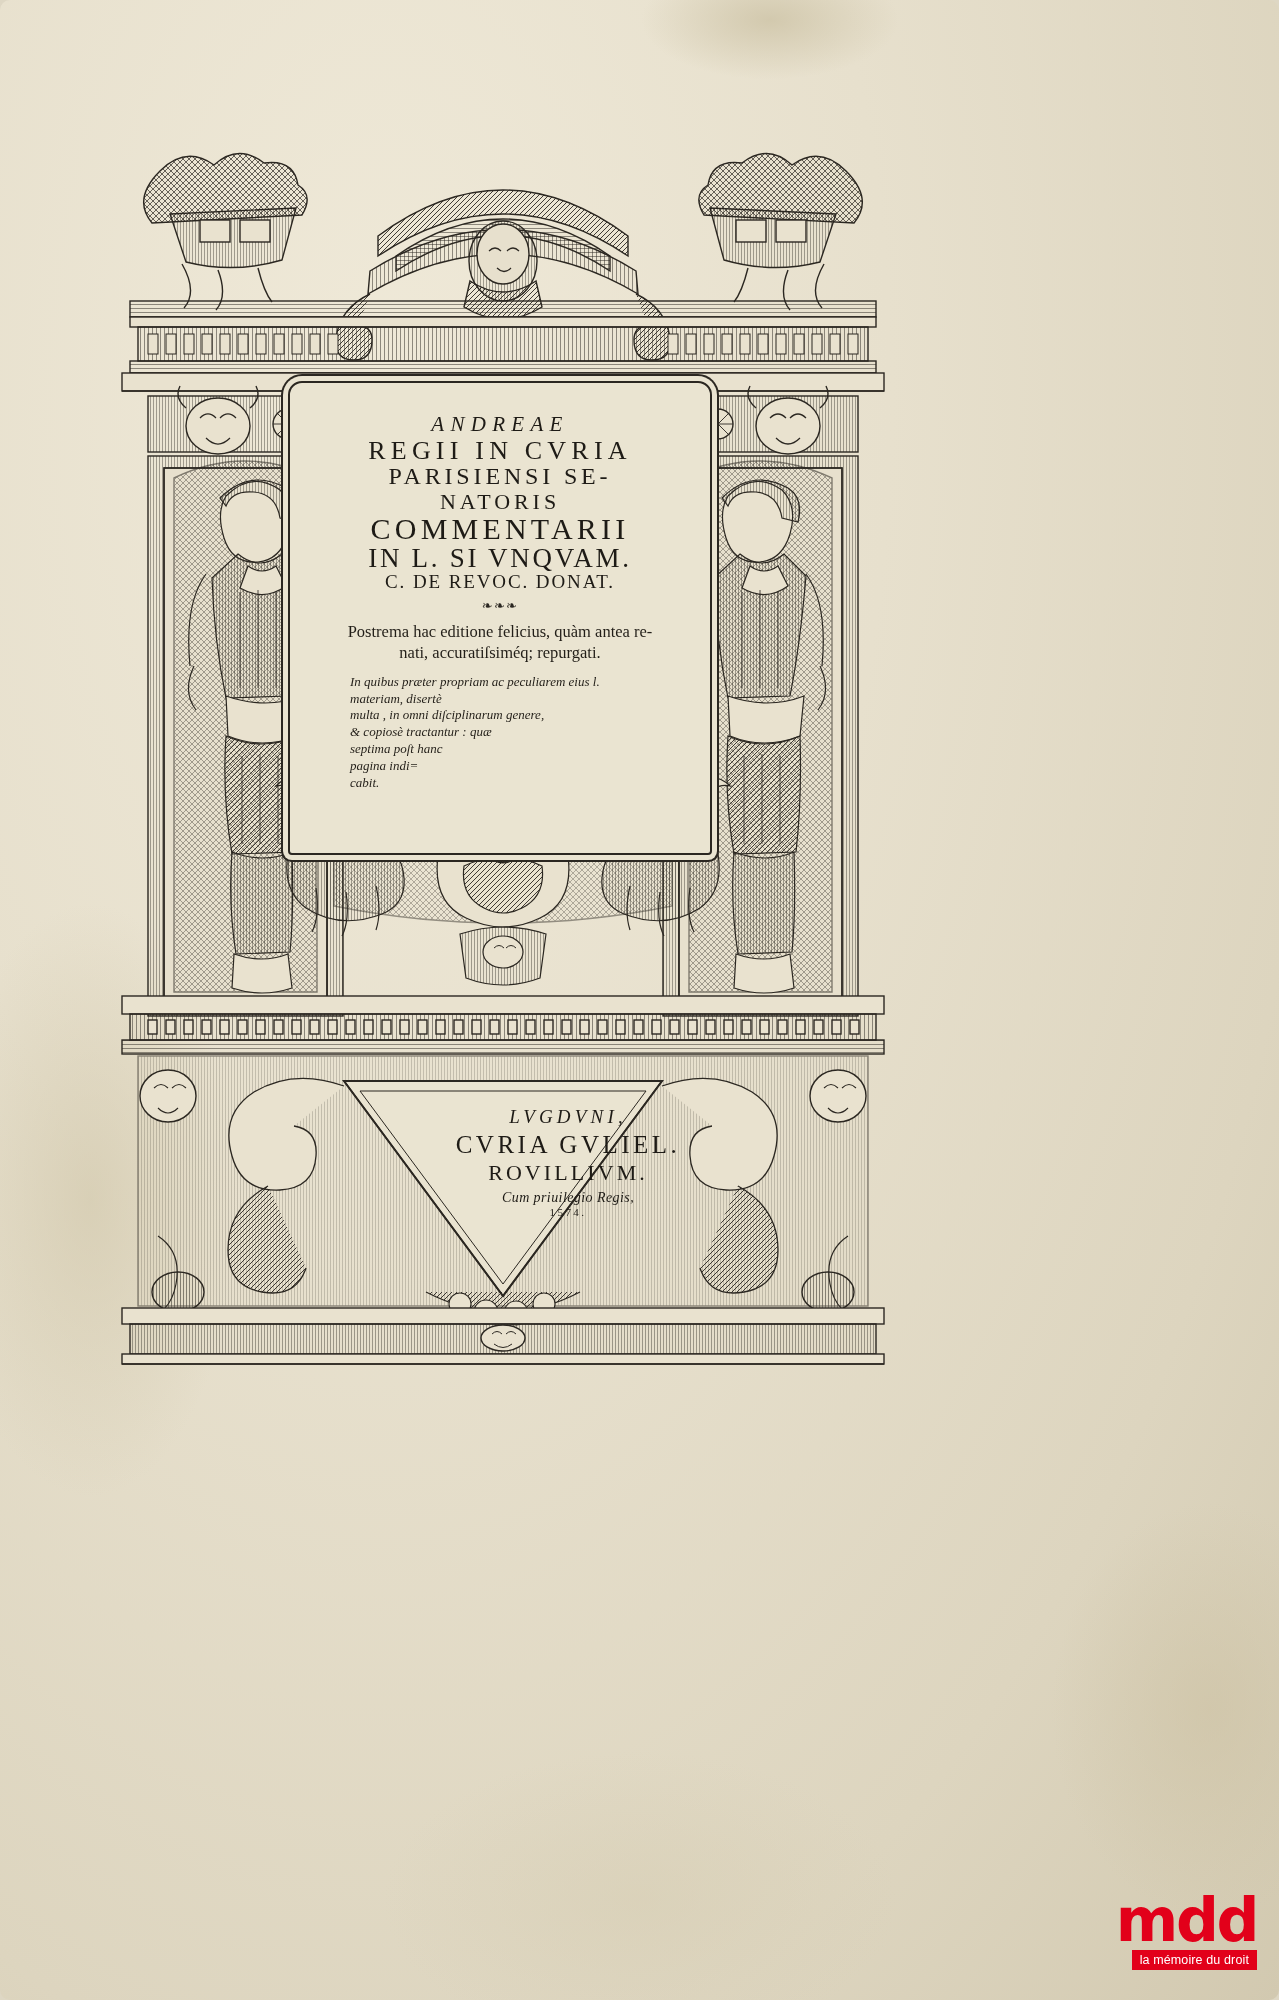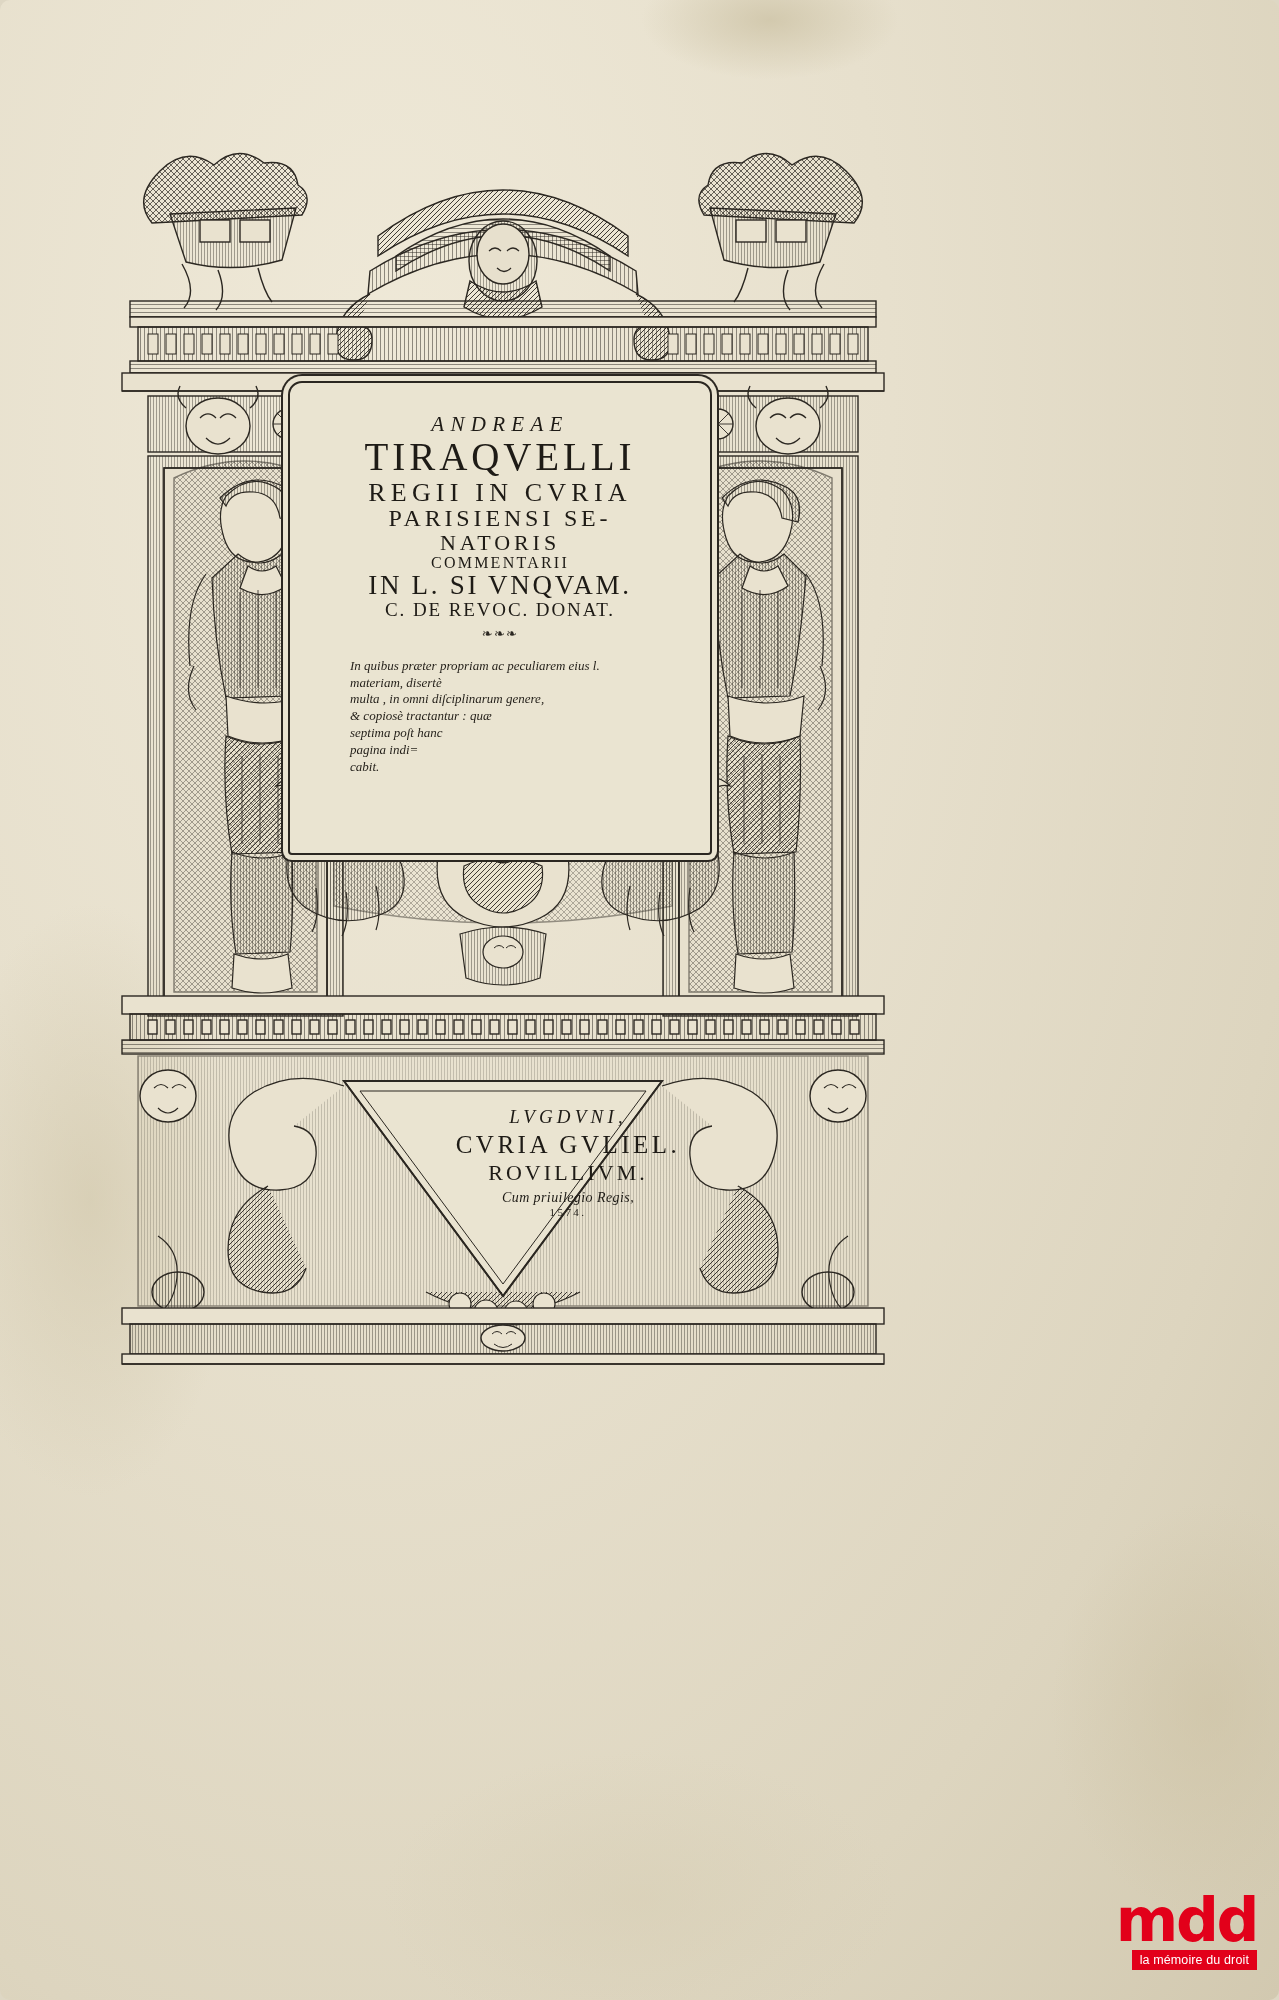--- a/index.html
+++ b/index.html
@@ -42,21 +42,21 @@
   .title-line{
     text-align:center;color:#1e1b16;letter-spacing:.16em;
     font-family:"Liberation Serif", serif;line-height:1.05;
     white-space:nowrap;
   }
   .l-author{font-size:21px;letter-spacing:.30em;font-style:italic;margin-bottom:2px;}
   .l-main{font-size:39px;letter-spacing:.10em;margin-bottom:1px;}
   .l-2{font-size:26px;letter-spacing:.20em;}
   .l-3{font-size:24px;letter-spacing:.16em;}
   .l-4{font-size:22px;letter-spacing:.18em;}
-  .l-5{font-size:16px;letter-spacing:.14em;text-align:center;}
+  .l-5{font-size:30px;letter-spacing:.14em;text-align:center;}
   .l-6{font-size:27px;letter-spacing:.10em;}
   .l-7{font-size:19px;letter-spacing:.10em;}
   .orn{font-size:13px;letter-spacing:.1em;margin:6px 0 6px;color:#2b2721;}
   .sub{
     text-align:center;color:#221e18;font-size:16.5px;line-height:1.25;
     width:330px;margin-top:2px;
   }
   .sub2{
     color:#221e18;font-size:13px;line-height:1.3;
     width:300px;margin-top:10px;font-style:italic;
@@ -381,28 +381,29 @@
           <ellipse cx="395" cy="1242" rx="22" ry="13" fill="#e9e2cf"></ellipse>
           <path d="M384 1238 q5 -5 10 0 M398 1238 q5 -5 10 0" stroke-width="1"></path>
           <path d="M386 1248 q9 7 18 0" stroke-width="1"></path>
         </g>
       </g>
     </svg>
 
     <div id="cartouche">
       <div id="cartouche-inner">
         <div class="title-line l-author">ANDREAE</div>
-        <div class="title-line l-main">TIRAQVELLI</div>
         <div class="title-line l-2">REGII IN CVRIA</div>
         <div class="title-line l-3">PARISIENSI SE-</div>
         <div class="title-line l-4">NATORIS</div>
         <div class="title-line l-5">COMMENTARII</div>
         <div class="title-line l-6">IN L. SI VNQVAM.</div>
         <div class="title-line l-7">C. DE REVOC. DONAT.</div>
         <div class="orn">❧❧❧</div>
+        <div class="sub" style="white-space:pre-line">Postrema hac editione felicius, quàm antea re-
+nati, accuratiſsiméq; repurgati.</div>
         <div class="sub2" style="white-space:pre-line">In quibus præter propriam ac peculiarem eius l. materiam, disertè
 multa , in omni diſciplinarum genere,
 &amp; copiosè tractantur : quæ
 septima poſt hanc
 pagina indi=
 cabit.</div>
       </div>
     </div>
 
     <div id="imprint">

